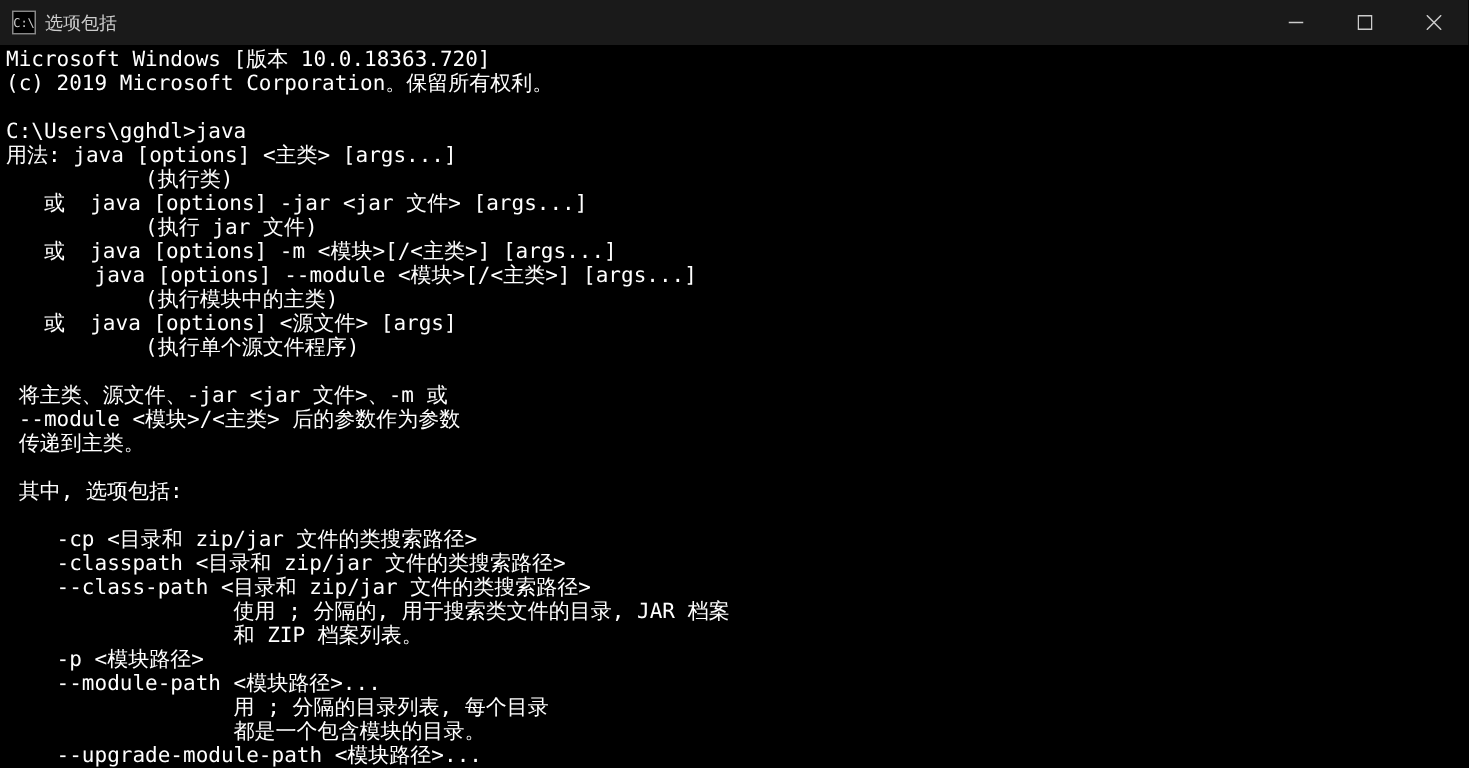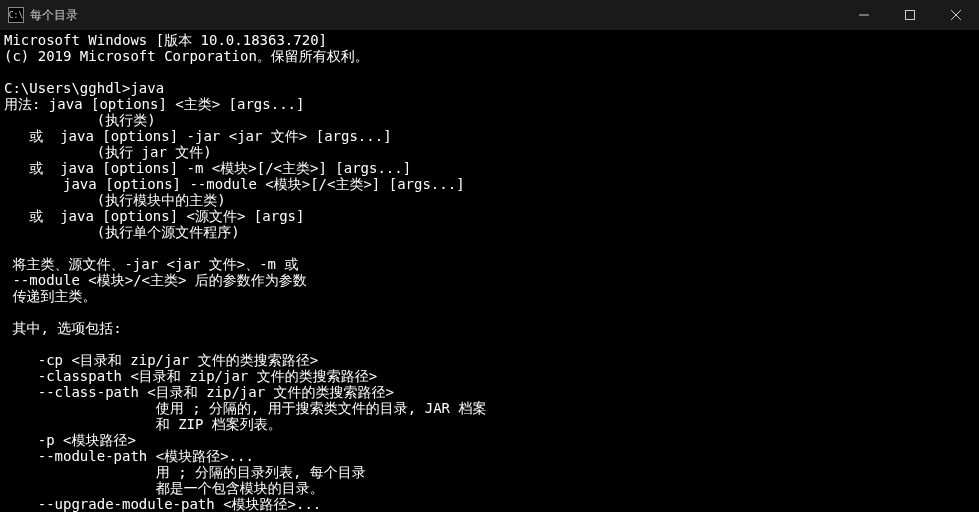--- a/index.html
+++ b/index.html
@@ -52,21 +52,21 @@
   white-space: pre;
   font-family: "NSimSun", "SimSun", "Consolas", monospace;
   letter-spacing: 0;
 }
 </style>
 </head>
 <body>
 
 <div class="titlebar">
   <div class="titlebar-icon">C:\</div>
-  <div class="titlebar-title">每个目录</div>
+  <div class="titlebar-title">选项包括</div>
   <div class="titlebar-spacer"></div>
   <div class="win-btn">
     <svg viewBox="0 0 10 10">
         <line x1="0" y1="5" x2="10" y2="5" stroke="#ccc" stroke-width="1"></line>
       </svg>
   </div>
   <div class="win-btn">
     <svg viewBox="0 0 10 10">
         <rect x="0.5" y="0.5" width="9" height="9" fill="none" stroke="#ccc" stroke-width="1"></rect>
       </svg>

